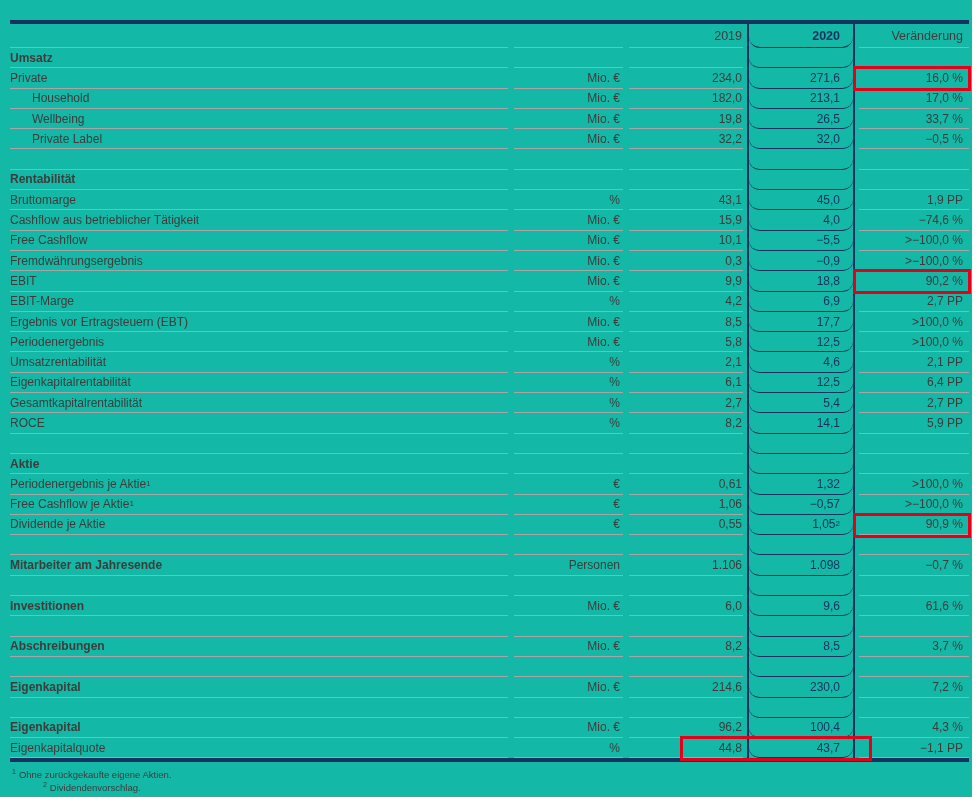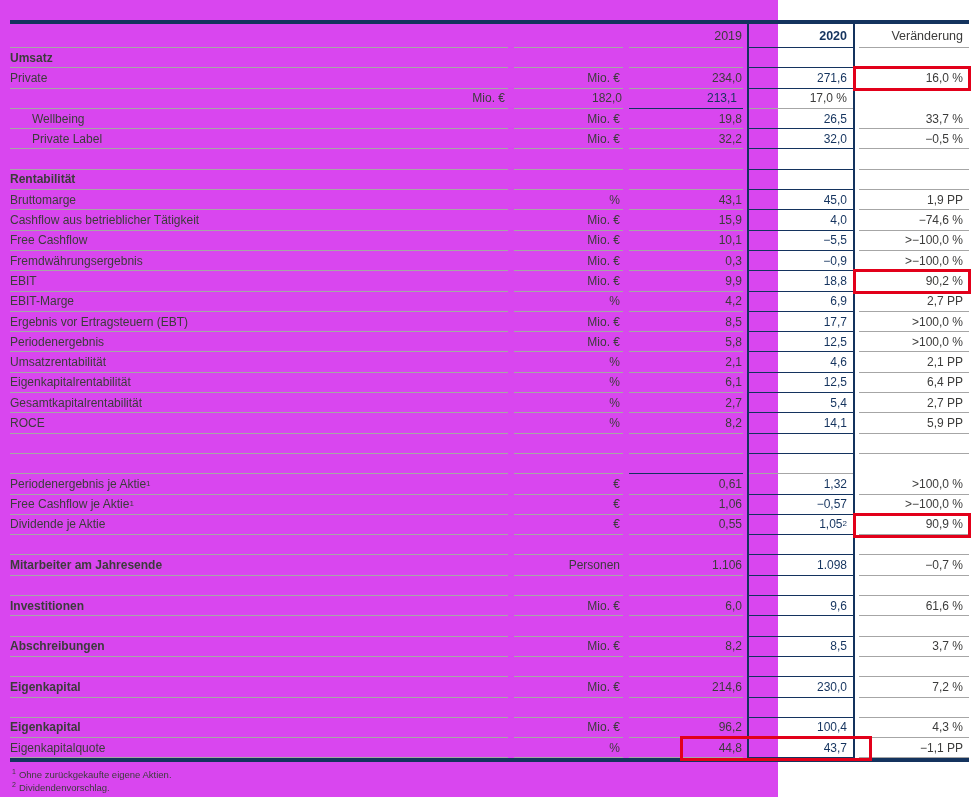--- a/index.html
+++ b/index.html
@@ -4,21 +4,21 @@
 <style>
   :root{
     --navy:#14335e;
     --red:#e2001a;
     --line:#a6a6a6;
     --text:#3c3c3b;
   }
   *{box-sizing:border-box;margin:0;padding:0;}
   html,body{width:978px;height:797px;background:#ffffff;overflow:hidden;
     font-family:"Liberation Sans","DejaVu Sans",sans-serif;}
-  .page{position:relative;width:778px;height:797px;background:#d946ef;}
+  .page{position:relative;width:972px;height:797px;background:#14b8a6;text-align:center;}
 
   .table-wrap{
     position:absolute;left:10px;top:20px;width:959px;
     border-top:4px solid var(--navy);
     border-bottom:4px solid var(--navy);
   }
   .row{
     display:grid;
     grid-template-columns:498px 109px 114px 104px 110px;
     column-gap:6px;
@@ -28,21 +28,21 @@
   .row.header{height:24px;}
   .cell{
     border-bottom:1px solid var(--line);
     display:flex;align-items:center;
     font-size:12px;color:var(--text);
     white-space:nowrap;overflow:visible;
   }
   .c-unit,.c-2019,.c-2020,.c-change{justify-content:flex-end;}
   .c-unit{padding-right:3px;}
   .c-2019{padding-right:1px;}
-  .c-2020{border-bottom-color:var(--navy);color:var(--navy);padding-right:6px;}
+  .c-2020{border-bottom-color:var(--navy);color:var(--navy);padding-right:13px;border-radius:11px;}
   .c-change{padding-right:6px;}
   .row.header .cell{font-size:12.5px;}
   .row.header .c-2020{font-weight:bold;}
   .row.section .c-label,.row.bold .c-label{font-weight:bold;}
   .row.indent .c-label{padding-left:22px;}
   sup{font-size:8px;line-height:0;vertical-align:super;}
 
   
   .box2020{
     position:absolute;top:0;bottom:0;left:737px;width:108px;
@@ -89,20 +89,21 @@
       </div>
       <div class="row normal">
         <div class="cell c-label">Private</div>
         <div class="cell c-unit">Mio. €</div>
         <div class="cell c-2019">234,0</div>
         <div class="cell c-2020">271,6</div>
         <div class="cell c-change">16,0 %</div>
         <div class="hl hl-change"></div>
       </div>
       <div class="row indent">
+        <div class="cell c-label">Household</div>
         <div class="cell c-unit">Mio. €</div>
         <div class="cell c-2019">182,0</div>
         <div class="cell c-2020">213,1</div>
         <div class="cell c-change">17,0 %</div>
       </div>
       <div class="row indent">
         <div class="cell c-label">Wellbeing</div>
         <div class="cell c-unit">Mio. €</div>
         <div class="cell c-2019">19,8</div>
         <div class="cell c-2020">26,5</div>
@@ -215,20 +216,21 @@
         <div class="cell c-change">5,9 PP</div>
       </div>
       <div class="row spacer">
         <div class="cell c-label"></div>
         <div class="cell c-unit"></div>
         <div class="cell c-2019"></div>
         <div class="cell c-2020"></div>
         <div class="cell c-change"></div>
       </div>
       <div class="row section">
+        <div class="cell c-label">Aktie</div>
         <div class="cell c-unit"></div>
         <div class="cell c-2019"></div>
         <div class="cell c-2020"></div>
         <div class="cell c-change"></div>
       </div>
       <div class="row normal">
         <div class="cell c-label">Periodenergebnis je Aktie<sup>1</sup></div>
         <div class="cell c-unit">€</div>
         <div class="cell c-2019">0,61</div>
         <div class="cell c-2020">1,32</div>

